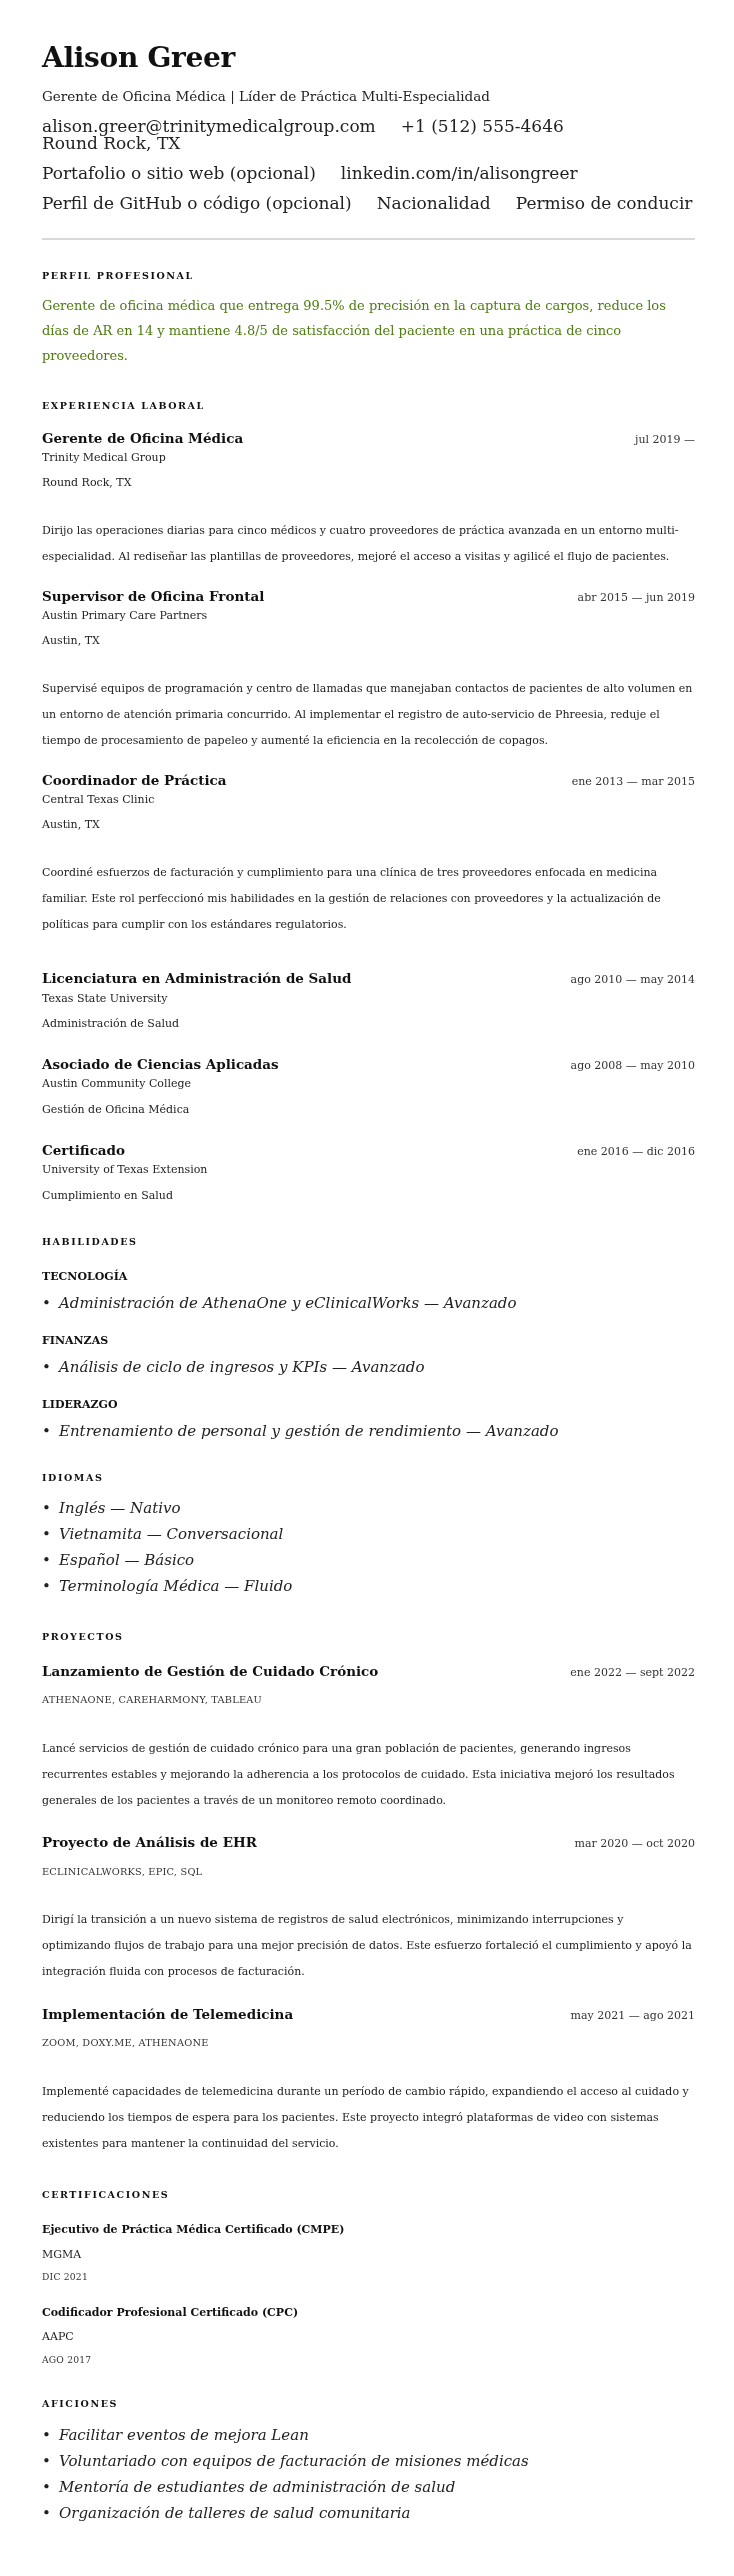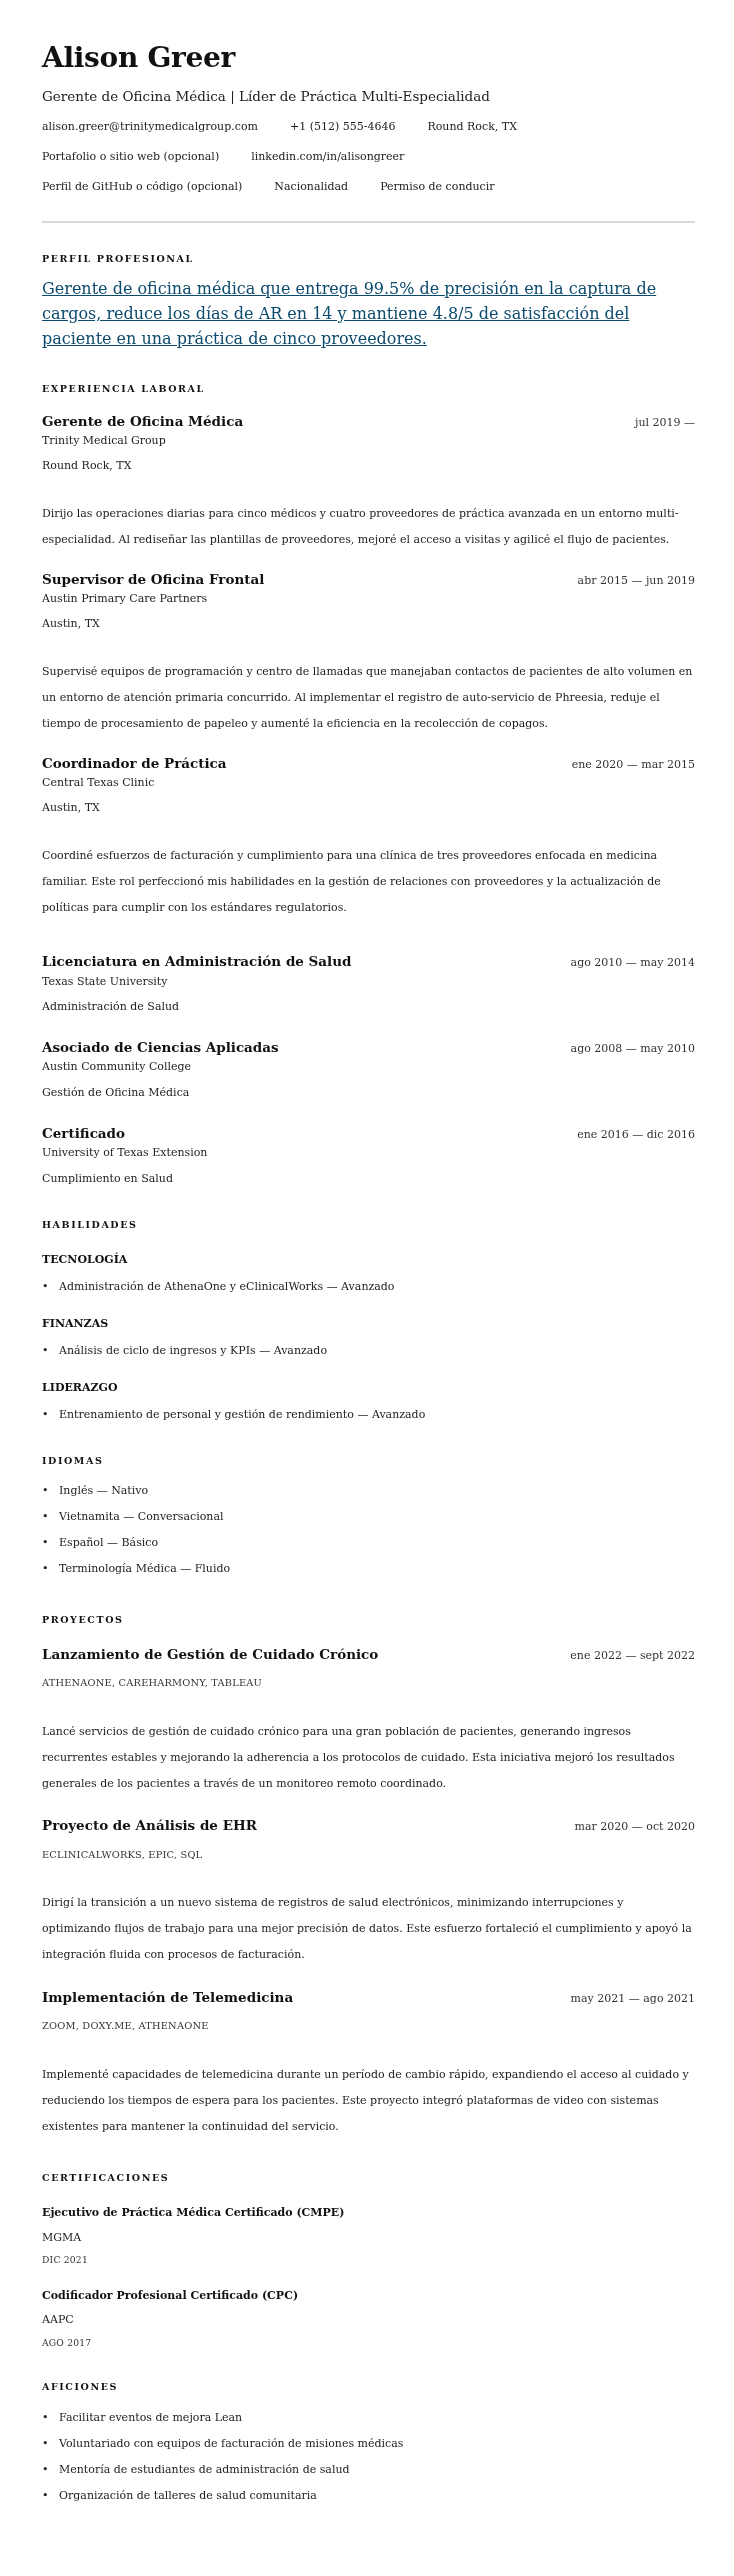--- a/index.html
+++ b/index.html
@@ -5,48 +5,48 @@
   * { box-sizing: border-box; margin: 0; padding: 0; }
   html, body { background: #ffffff; }
   body {
     width: 734px;
     font-family: "DejaVu Serif", serif;
     color: #1f1f1f;
   }
   .page { padding: 38px 39px 49px 42px; width: 734px; }
   .name { font-size: 28px; font-weight: bold; line-height: 40px; color: #111; letter-spacing: -0.3px; }
   .headline { font-size: 13.5px; line-height: 18.4px; margin-top: 8.6px; color: #222; }
-  .contact-row { display: flex; flex-wrap: wrap; gap: 0 32px; font-size: 11px; line-height: 17px; margin-top: 13px; color: #222; }
+  .contact-row { display: flex; flex-wrap: wrap; gap: 0 25px; font-size: 17px; line-height: 17px; margin-top: 13px; color: #222; }
   .contact-row + .contact-row { margin-top: 13px; text-align: right; }
   .contact-row:first-of-type { margin-top: 16.5px; }
   .divider { height: 1.8px; background: #d9d9dc; margin-top: 26px; border: none; }
 
   .section-title { font-size: 9.5px; font-weight: bold; letter-spacing: 1.6px; text-transform: uppercase; color: #111; line-height: 13.5px; }
   .section { margin-top: 31px; }
   .section.first { margin-top: 29px; }
 
-  .summary { font-size: 16px; line-height: 25px; margin-top: 11px; color: #0c4a6e; text-decoration: underline; }
+  .summary { font-size: 13px; line-height: 25px; margin-top: 11px; color: #4d7c0f; }
 
   .entry { margin-top: 17px; }
   .entry:first-of-type { margin-top: 16px; }
   .entry-head { display: flex; justify-content: space-between; align-items: baseline; }
   .entry-title { font-size: 13.5px; font-weight: bold; color: #111; line-height: 18.4px; }
   .entry-date { font-size: 11px; color: #333; line-height: 16px; }
   .entry-sub { font-size: 11px; line-height: 17px; color: #222; margin-top: 1.2px; }
   .entry-sub2 { font-size: 11px; line-height: 17px; color: #222; margin-top: 8px; }
   .entry-desc { font-size: 11px; line-height: 26px; color: #222; margin-top: 27px; }
 
   .edu .entry-sub2 { margin-top: 8.6px; }
   .edu-entry { margin-top: 23px; }
   .edu-entry:first-of-type { margin-top: 16px; }
 
   .skill-cat { font-size: 11px; font-weight: bold; color: #111; line-height: 16px; margin-top: 18.4px; }
   .skill-cat:first-of-type { margin-top: 21px; }
   .bullets { list-style: none; margin-top: 9.8px; }
-  .bullets li { font-size: 11px; line-height: 17px; color: #222; position: relative; padding-left: 17px; }
+  .bullets li { font-size: 15px; line-height: 17px; color: #222; position: relative; padding-left: 17px; font-style: italic; }
   .bullets li::before { content: "•"; position: absolute; left: 0; top: 0; color: #222; }
   .bullets.tight li { line-height: 26px; }
 
   .proj-tech { font-size: 9.8px; letter-spacing: 0.2px; color: #333; line-height: 14.7px; margin-top: 12.2px; text-transform: uppercase; }
   .proj-desc { font-size: 11px; line-height: 26px; color: #222; margin-top: 28px; }
   .proj-entry { margin-top: 19.6px; }
   .proj-entry:first-of-type { margin-top: 18.4px; }
 
   .cert { margin-top: 21px; }
   .cert:first-of-type { margin-top: 21px; }
@@ -105,21 +105,21 @@
         <span class="entry-date">abr 2015 — jun 2019</span>
       </div>
       <div class="entry-sub">Austin Primary Care Partners</div>
       <div class="entry-sub2">Austin, TX</div>
       <p class="entry-desc">Supervisé equipos de programación y centro de llamadas que manejaban contactos de pacientes de alto volumen en un entorno de atención primaria concurrido. Al implementar el registro de auto-servicio de Phreesia, reduje el tiempo de procesamiento de papeleo y aumenté la eficiencia en la recolección de copagos.</p>
     </div>
 
     <div class="entry">
       <div class="entry-head">
         <h3 class="entry-title">Coordinador de Práctica</h3>
-        <span class="entry-date">ene 2020 — mar 2015</span>
+        <span class="entry-date">ene 2013 — mar 2015</span>
       </div>
       <div class="entry-sub">Central Texas Clinic</div>
       <div class="entry-sub2">Austin, TX</div>
       <p class="entry-desc">Coordiné esfuerzos de facturación y cumplimiento para una clínica de tres proveedores enfocada en medicina familiar. Este rol perfeccionó mis habilidades en la gestión de relaciones con proveedores y la actualización de políticas para cumplir con los estándares regulatorios.</p>
     </div>
   </section>
 
   <section class="section edu">
 
     <div class="edu-entry">

